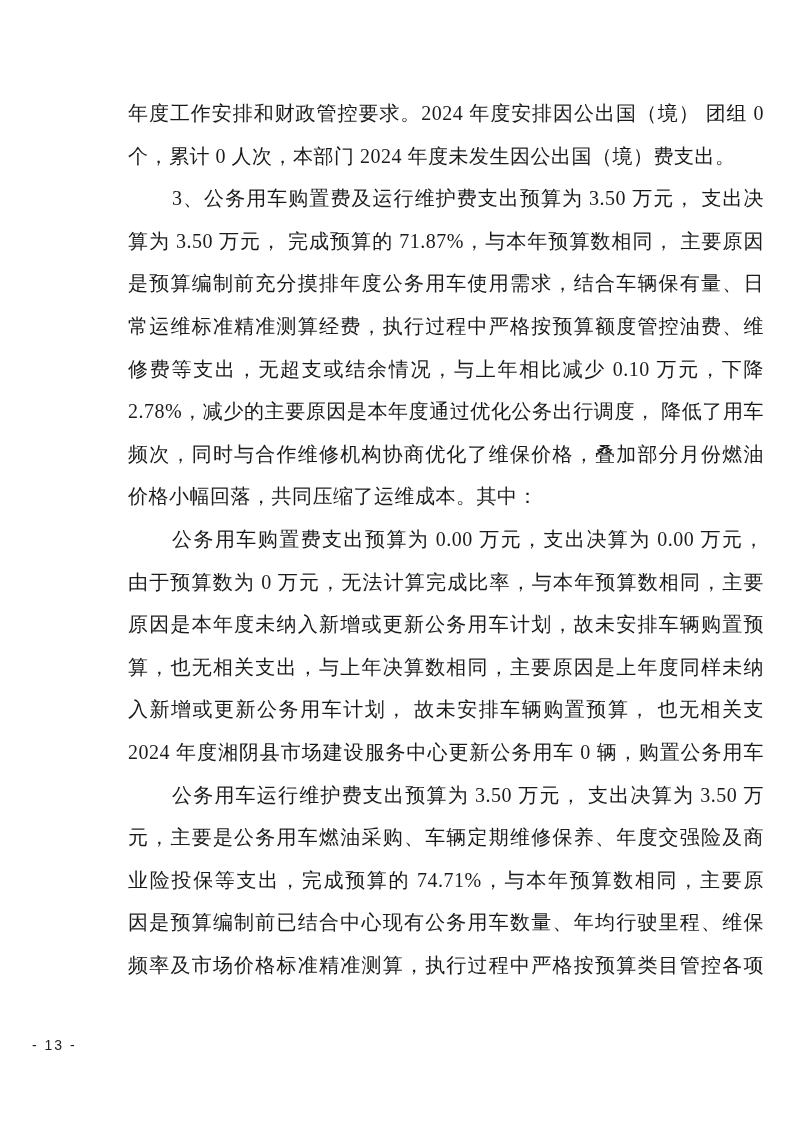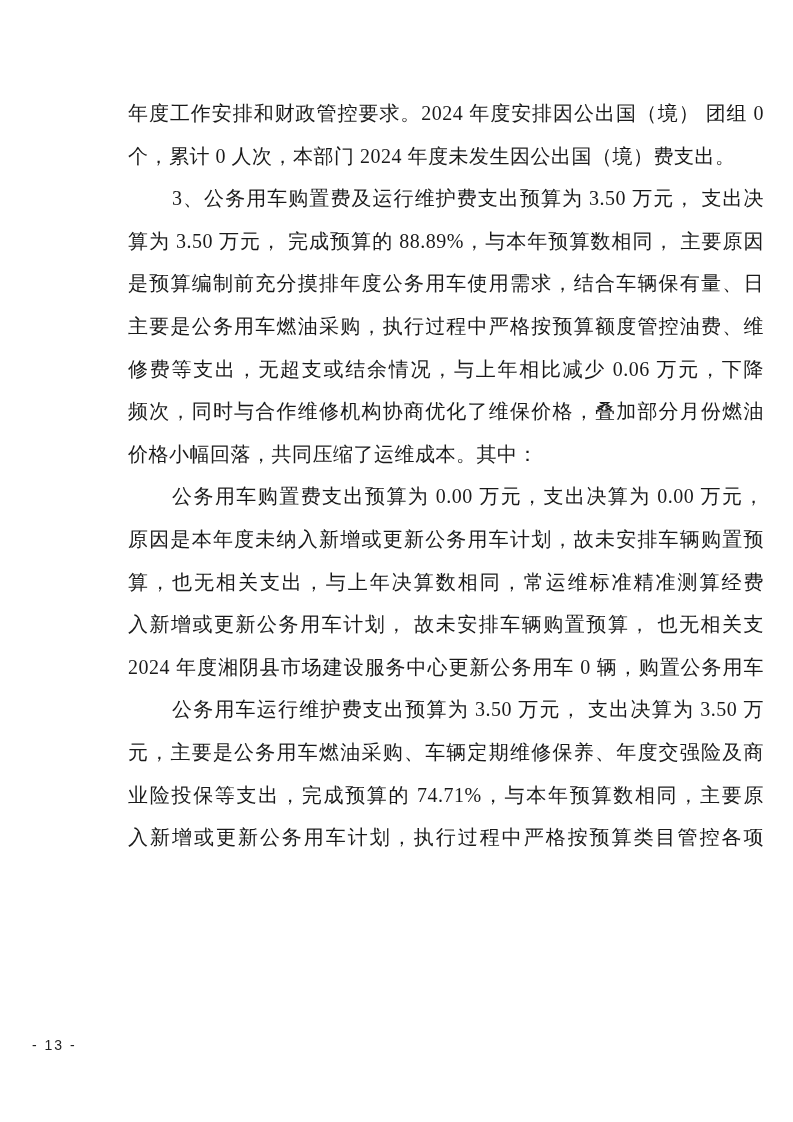--- a/index.html
+++ b/index.html
@@ -59,30 +59,33 @@
   }
 </style>
 </head>
 <body>
 
 <div class="page">
   <div class="content">
     <div class="line fill">年度工作安排和财政管控要求。2024 年度安排因公出国（境） 团组 0</div>
     <div class="line para-end">个，累计 0 人次，本部门 2024 年度未发生因公出国（境）费支出。</div>
     <div class="line fill indent">3、公务用车购置费及运行维护费支出预算为 3.50 万元， 支出决</div>
-    <div class="line fill">算为 3.50 万元， 完成预算的 88.89%，与本年预算数相同， 主要原因</div>
+    <div class="line fill">算为 3.50 万元， 完成预算的 71.87%，与本年预算数相同， 主要原因</div>
     <div class="line fill">是预算编制前充分摸排年度公务用车使用需求，结合车辆保有量、日</div>
-    <div class="line fill">主要是公务用车燃油采购，执行过程中严格按预算额度管控油费、维</div>
-    <div class="line fill">修费等支出，无超支或结余情况，与上年相比减少 0.06 万元，下降</div>
+    <div class="line fill">常运维标准精准测算经费，执行过程中严格按预算额度管控油费、维</div>
+    <div class="line fill">修费等支出，无超支或结余情况，与上年相比减少 0.10 万元，下降</div>
+    <div class="line fill">2.78%，减少的主要原因是本年度通过优化公务出行调度， 降低了用车</div>
     <div class="line fill">频次，同时与合作维修机构协商优化了维保价格，叠加部分月份燃油</div>
     <div class="line para-end">价格小幅回落，共同压缩了运维成本。其中：</div>
     <div class="line fill indent">公务用车购置费支出预算为 0.00 万元，支出决算为 0.00 万元，</div>
+    <div class="line fill">由于预算数为 0 万元，无法计算完成比率，与本年预算数相同，主要</div>
     <div class="line fill">原因是本年度未纳入新增或更新公务用车计划，故未安排车辆购置预</div>
-    <div class="line fill">算，也无相关支出，与上年决算数相同，常运维标准精准测算经费</div>
+    <div class="line fill">算，也无相关支出，与上年决算数相同，主要原因是上年度同样未纳</div>
     <div class="line fill">入新增或更新公务用车计划， 故未安排车辆购置预算， 也无相关支出。</div>
     <div class="line fill">2024 年度湘阴县市场建设服务中心更新公务用车 0 辆，购置公务用车</div>
     <div class="line fill indent">公务用车运行维护费支出预算为 3.50 万元， 支出决算为 3.50 万</div>
     <div class="line fill">元，主要是公务用车燃油采购、车辆定期维修保养、年度交强险及商</div>
     <div class="line fill">业险投保等支出，完成预算的 74.71%，与本年预算数相同，主要原</div>
-    <div class="line fill">入新增或更新公务用车计划，执行过程中严格按预算类目管控各项</div>
+    <div class="line fill">因是预算编制前已结合中心现有公务用车数量、年均行驶里程、维保</div>
+    <div class="line fill">频率及市场价格标准精准测算，执行过程中严格按预算类目管控各项</div>
   </div>
   <div class="footer">- 13 -</div>
 </div>
 
 </body></html>

